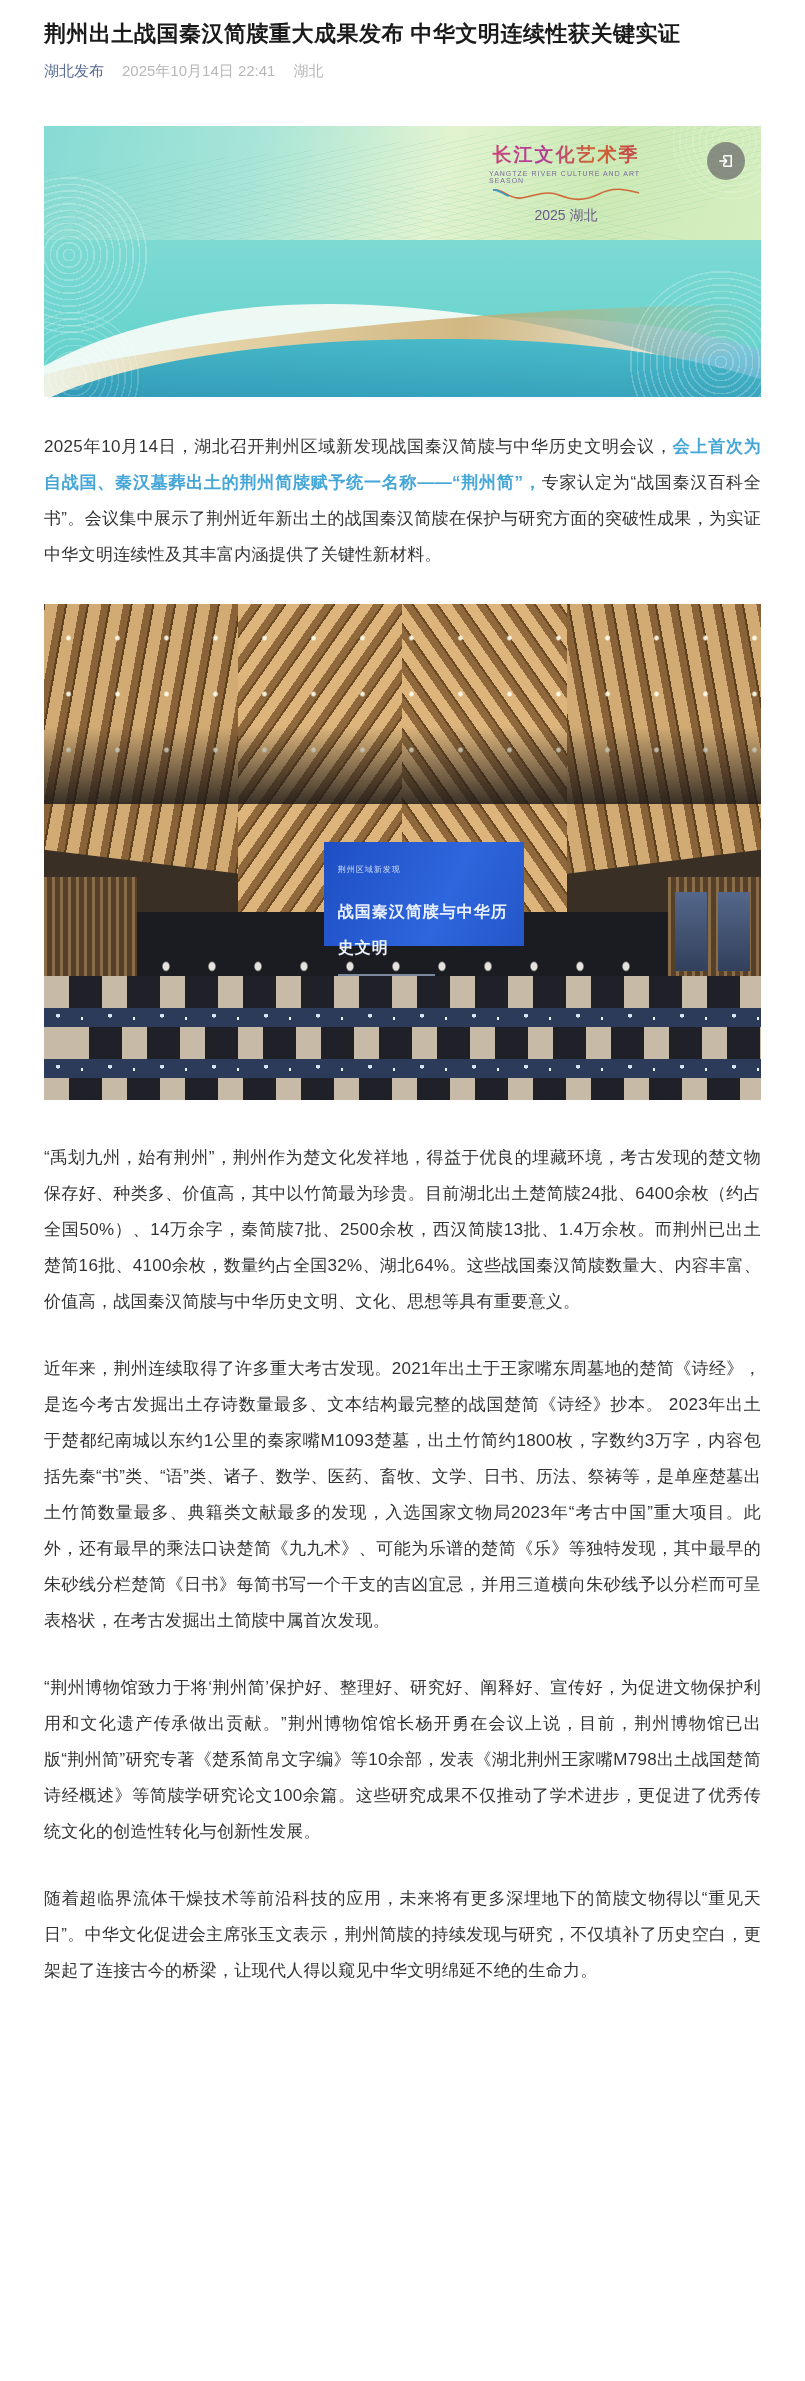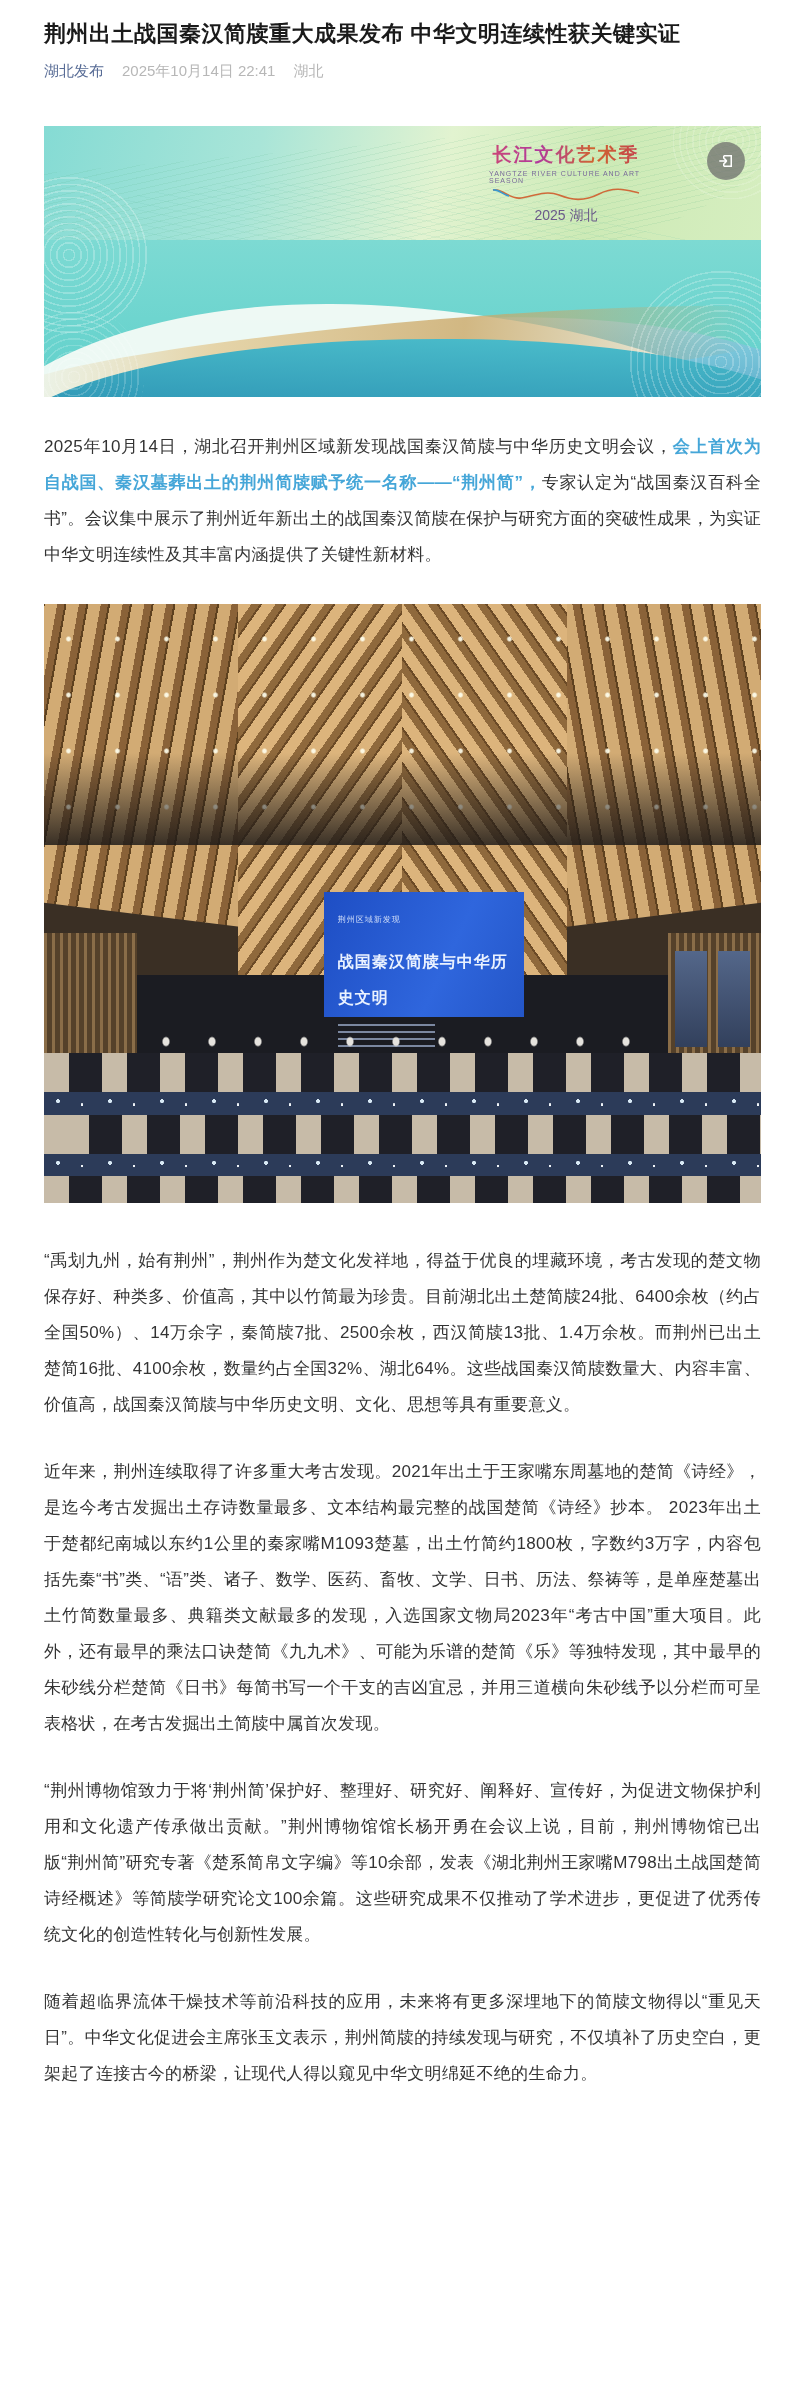--- a/index.html
+++ b/index.html
@@ -49,21 +49,21 @@
     background:rgba(105,105,105,.72);display:flex;align-items:center;justify-content:center;cursor:pointer;}
 
   
   .article-body{font-size:17px;line-height:36px;color:#333;text-align:justify;letter-spacing:.3px;}
   .article-body p{margin:0 0 31px;}
   .hl{color:#45a6d8;font-weight:700;}
 
   
   figure{margin:0 0 40px;}
   figcaption{font-size:15px;color:#8c8c8c;line-height:21px;margin-top:12px;text-align:left;letter-spacing:.5px;}
-  .photo{position:relative;height:599px;overflow:hidden;background:#1b1c22;cursor:pointer;}
+  .photo{position:relative;height:496px;overflow:hidden;background:#1b1c22;cursor:pointer;}
   .ph-ceiling{position:absolute;left:0;right:0;top:0;height:62%;background:#3a2f24;overflow:hidden;}
   .cv-left{position:absolute;top:-6%;left:-8%;width:46%;height:90%;
     background:repeating-linear-gradient(100deg,#d2ab74 0 12px,#8a6238 12px 19px,#5e411f 19px 21px);
     transform:skewY(7deg);}
   .cv-right{position:absolute;top:-6%;right:-8%;width:46%;height:90%;
     background:repeating-linear-gradient(80deg,#d2ab74 0 12px,#8a6238 12px 19px,#5e411f 19px 21px);
     transform:skewY(-7deg);}
   .cv-center{position:absolute;top:0;left:27%;width:46%;height:108%;}
   .cv-cl{position:absolute;top:0;bottom:0;left:0;width:50%;
     background:repeating-linear-gradient(125deg,#dcb47c 0 11px,#8f693c 11px 18px,#6b4a26 18px 20px);}

